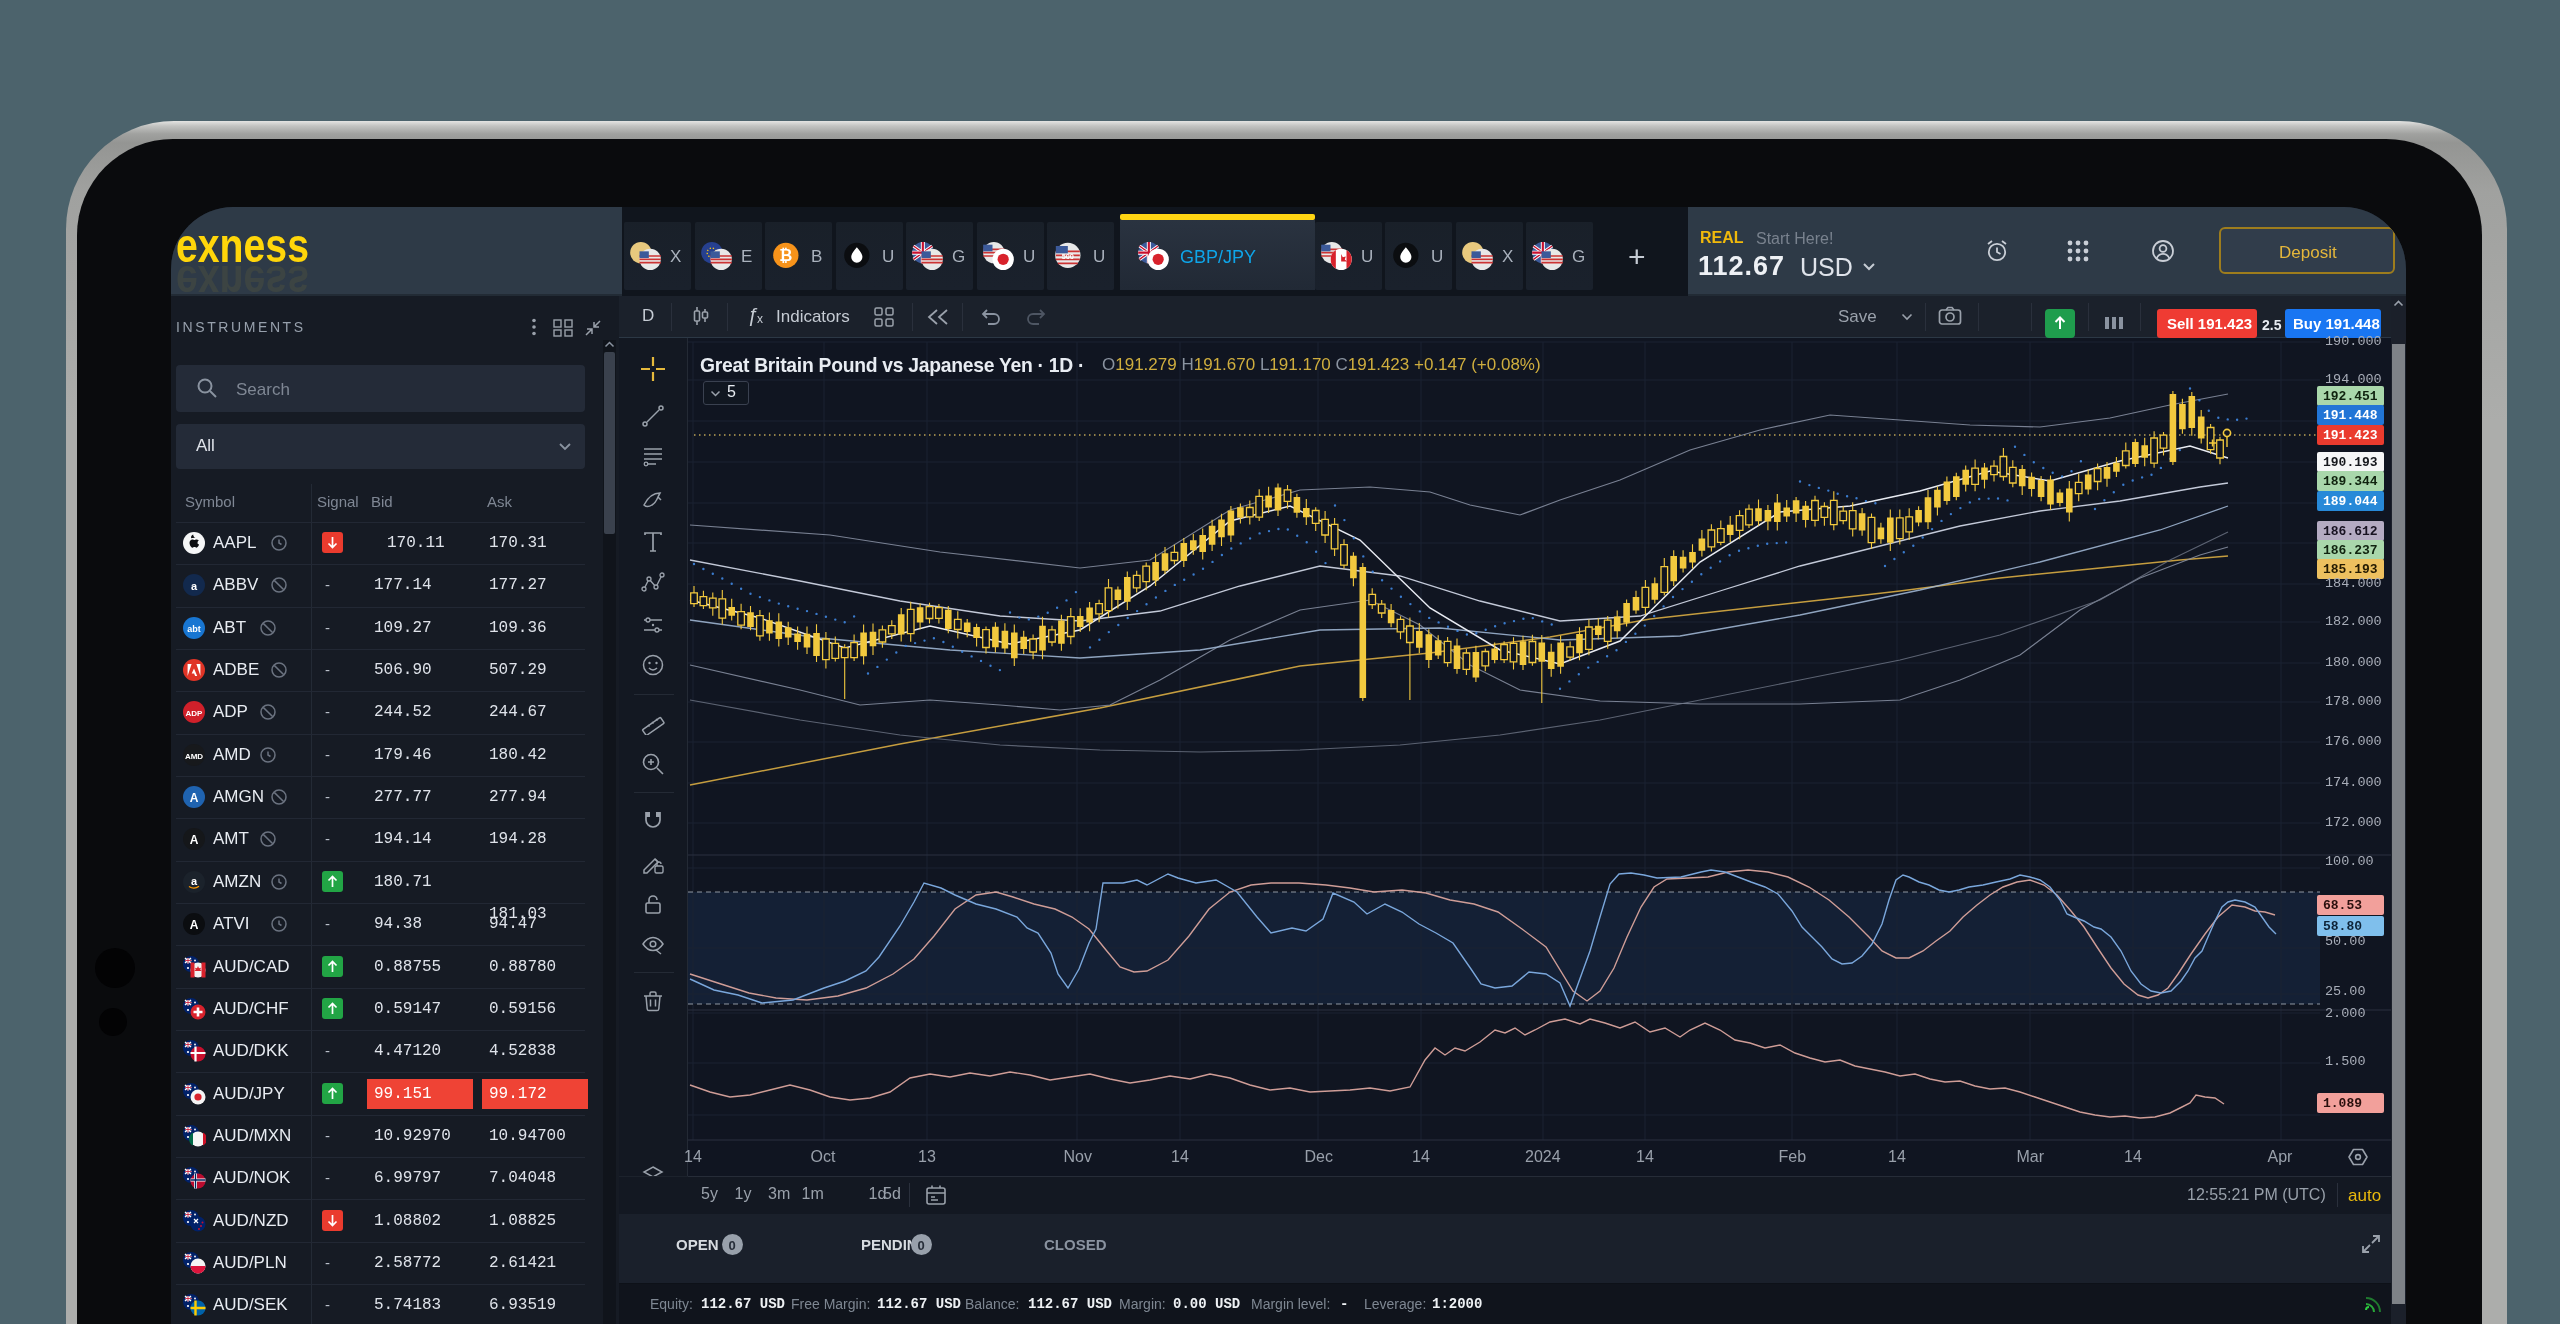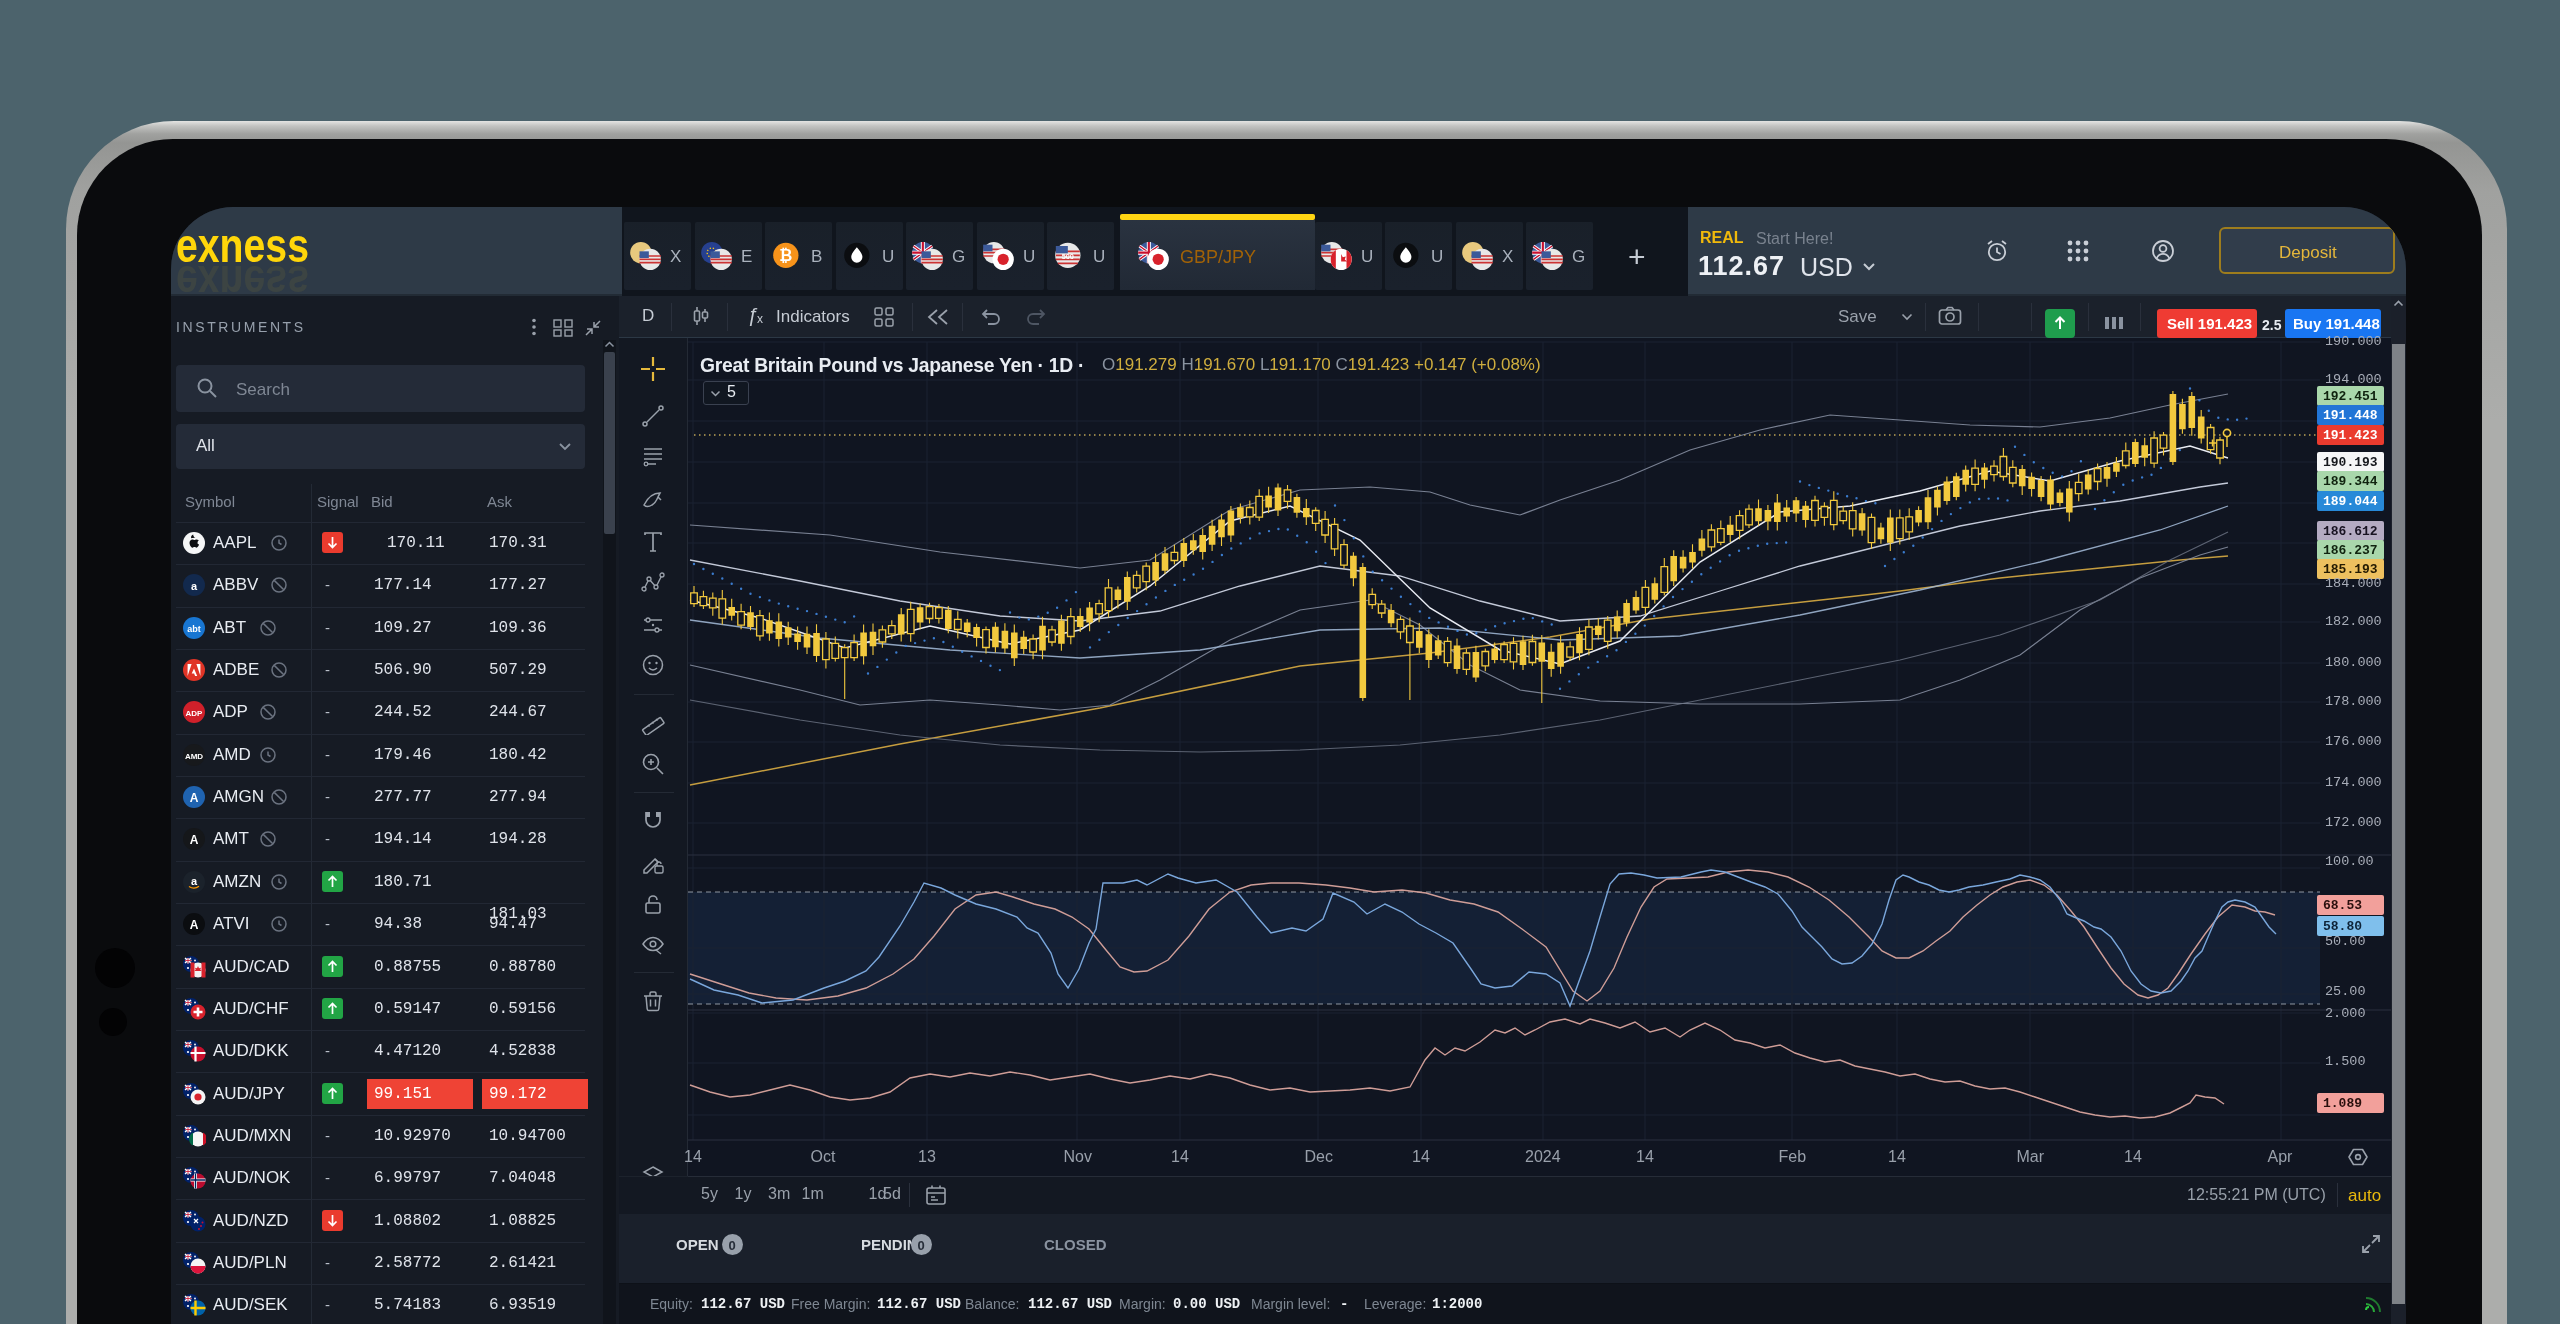--- a/index.html
+++ b/index.html
@@ -86,21 +86,21 @@
 <div style="position:absolute;left:949px;top:13px;width:195px;height:70px;background:linear-gradient(180deg,#2a3340,#212935);"></div>
 <svg width="31" height="28" viewBox="0 0 23 21" style="position:absolute;left:967px;top:35px">
       <circle cx="8" cy="8" r="8" fill="#3c5a9a"></circle>
       <path d="M1 3l14 10M15 3L1 13" stroke="#fff" stroke-width="2.4"></path>
       <path d="M1 3l14 10M15 3L1 13" stroke="#c8102e" stroke-width="1"></path>
       <path d="M8 0v16M0 8h16" stroke="#fff" stroke-width="3"></path>
       <path d="M8 0v16M0 8h16" stroke="#c8102e" stroke-width="1.6"></path>
       <circle cx="15" cy="13" r="8" fill="#fff"></circle>
       <circle cx="15" cy="13" r="4.2" fill="#d8222c"></circle>
     </svg>
-<div style="position:absolute;left:1009px;top:40px;font:400 18px 'Liberation Sans',sans-serif;color:#a16207;white-space:nowrap;">GBP/JPY</div>
+<div style="position:absolute;left:1009px;top:40px;font:400 18px 'Liberation Sans',sans-serif;color:#0ea5e9;white-space:nowrap;">GBP/JPY</div>
 <div style="position:absolute;left:1144px;top:15px;width:67px;height:68px;background:linear-gradient(180deg,#20283293,#1a212c);border-radius:2px;"></div>
     <svg width="31" height="28" viewBox="0 0 23 21" style="position:absolute;left:1150px;top:35px">
       <circle cx="8" cy="8" r="8" fill="#e8e8e8"></circle>
       <path d="M0 5.5h16 M0 8h16 M0 10.5h16" stroke="#c33" stroke-width="1.2"></path>
       <rect x="0" y="2" width="7" height="5" fill="#3c5a9a"></rect>
       <clipPath id="cca">
         <circle cx="15" cy="13" r="8"></circle>
       </clipPath>
       <circle cx="15" cy="13" r="8" fill="#fff"></circle>
       <g clip-path="url(#cca)">

